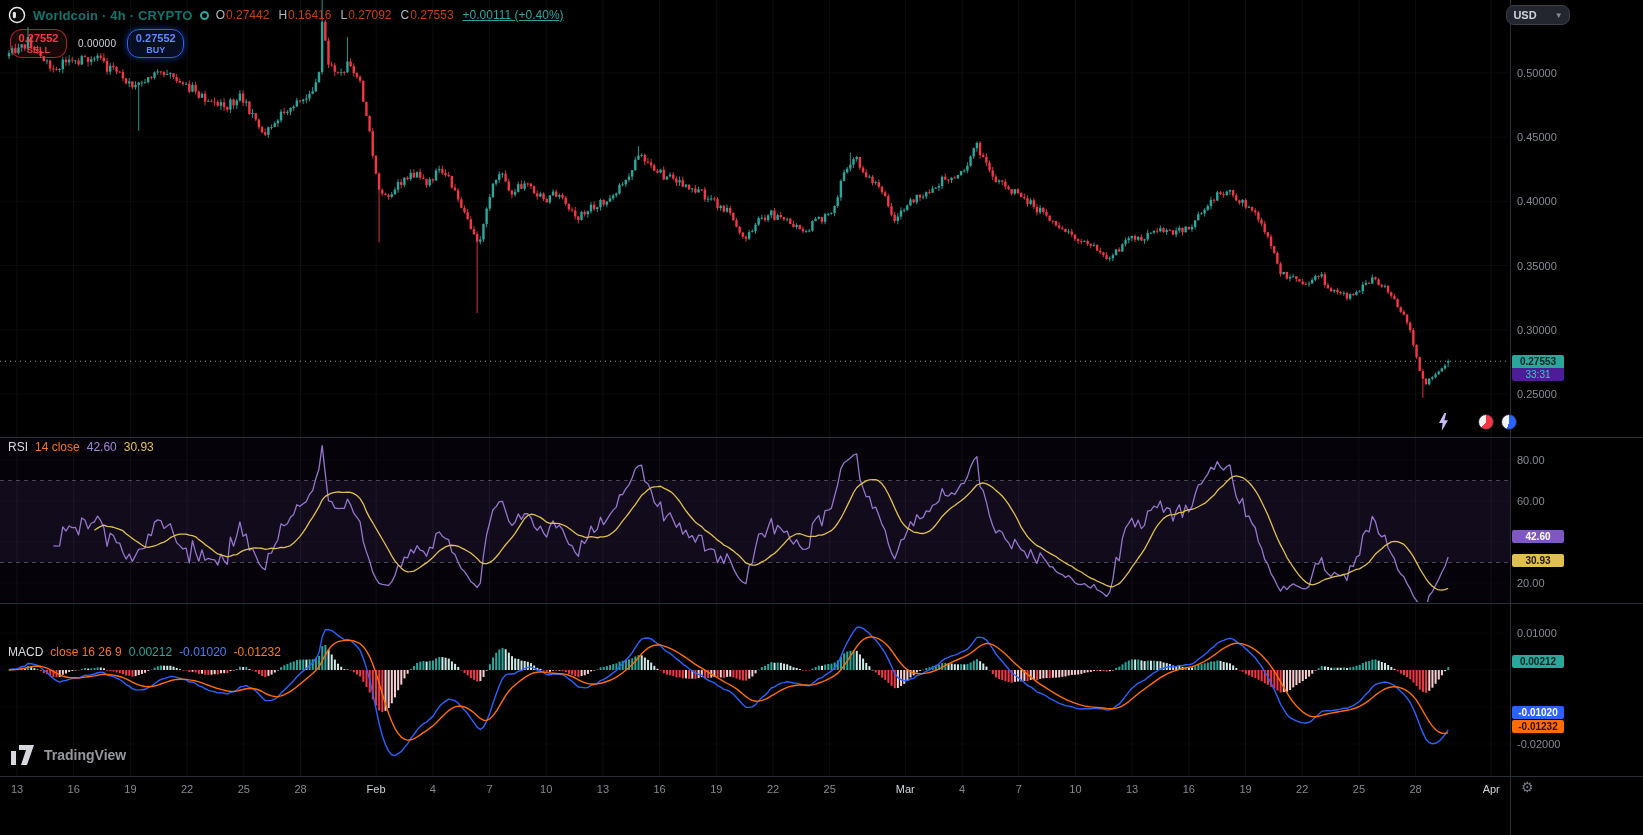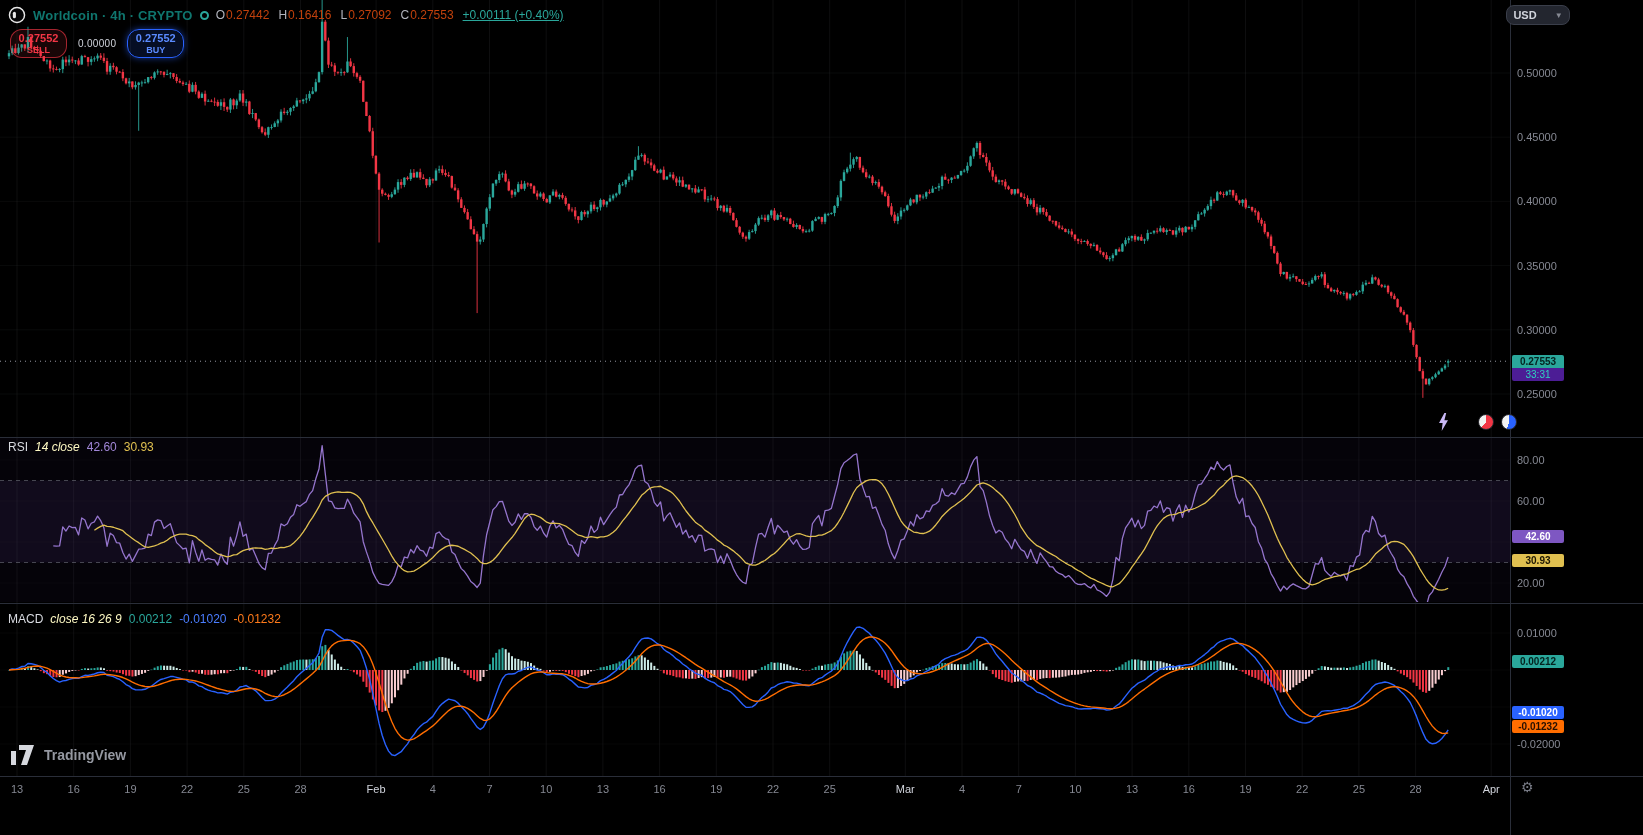--- a/index.html
+++ b/index.html
@@ -43,23 +43,23 @@
   .pb-count{background:#4c1d95;color:#2fd3c0;padding:1px 0;font-weight:400;}
   .b-rsi{top:530px;background:#7e57c2;color:#fff;}
   .b-rsima{top:554px;background:#e0c050;color:#1d1703;}
   .b-hist{top:655px;background:#2aa79b;color:#04221e;}
   .b-macd{top:706px;background:#2962ff;color:#fff;}
   .b-sig{top:720px;background:#ff6d00;color:#271000;}
 
   
   .ind-legend{position:absolute;left:8px;display:flex;gap:7px;align-items:center;font-size:12px;z-index:5;cursor:pointer;}
   .rsi-legend{top:440px;}
-  .macd-legend{top:612px;}
+  .macd-legend{top:645px;}
   .iname{color:#d8dae0;}
-  .iparams{color:#fef9c3;font-style:italic;}
+  .iparams{color:#f97316;}
   .v-purple{color:#a287d8;}
   .v-yellow{color:#e0c050;}
   .v-teal{color:#2aa79b;}
   .v-blue{color:#4a7dff;}
   .v-orange{color:#ff7a1a;}
 
   
   .float-icons{position:absolute;top:412px;left:1433px;display:flex;align-items:center;gap:7px;z-index:5;}
   .bolt-wrap{width:20px;height:20px;display:flex;align-items:center;justify-content:center;cursor:pointer;}
   .pie{width:16px;height:16px;border-radius:50%;cursor:pointer;border:1px solid #2b2b31;}

